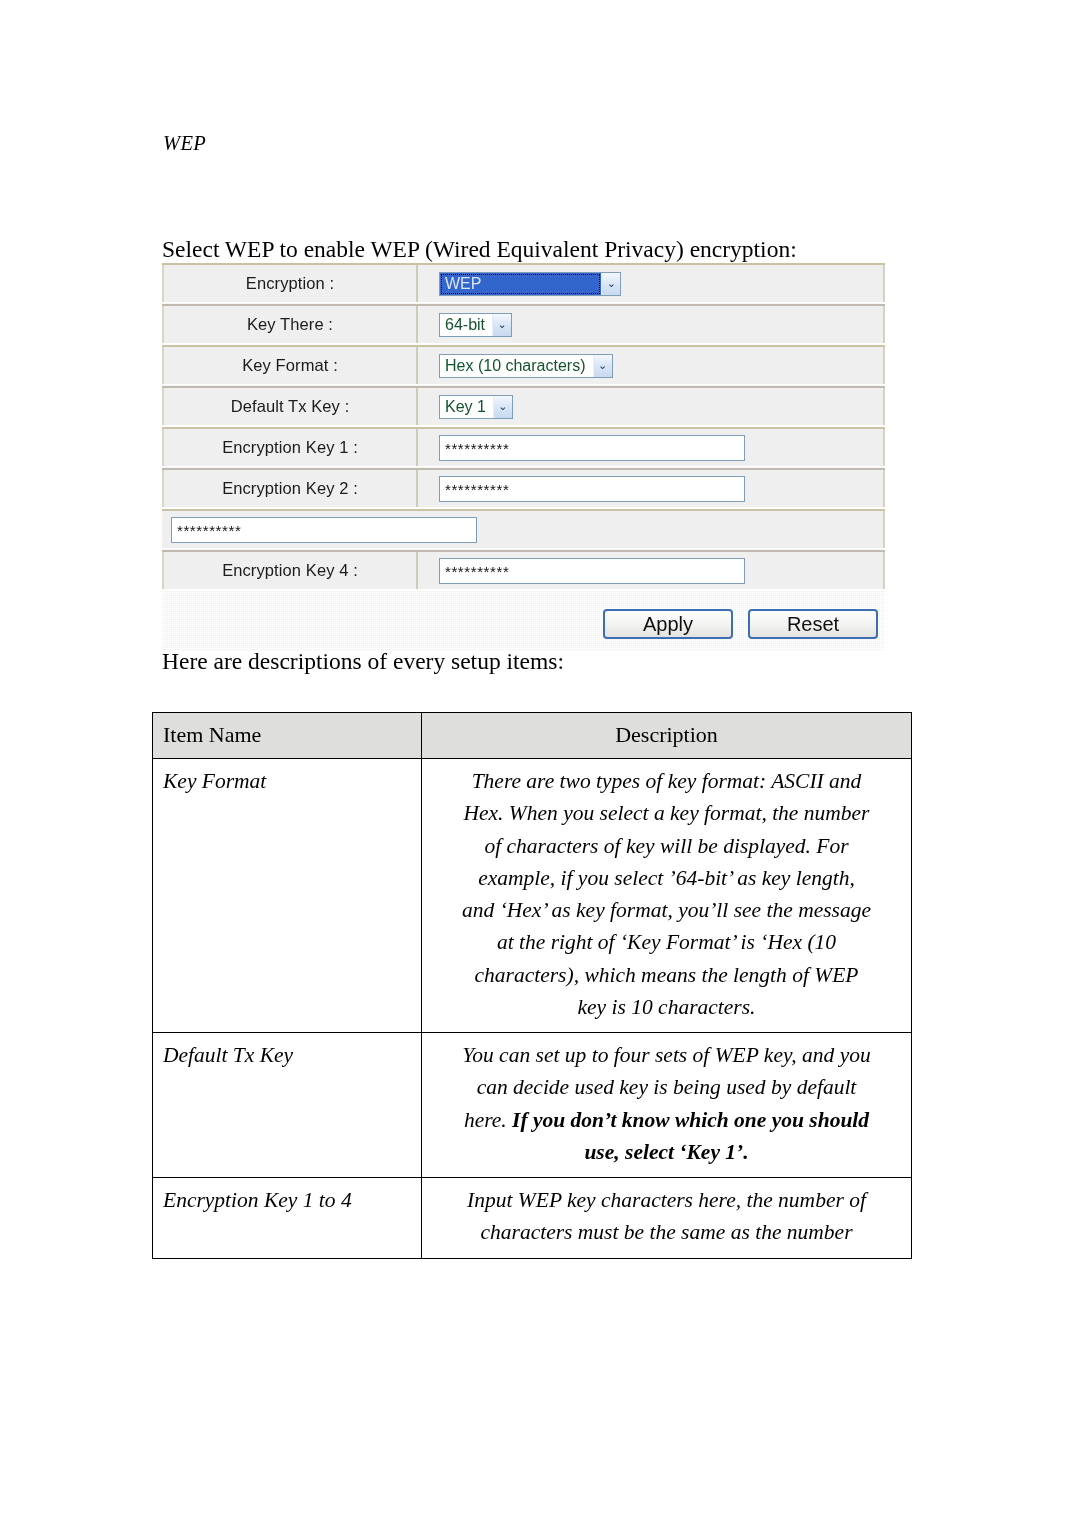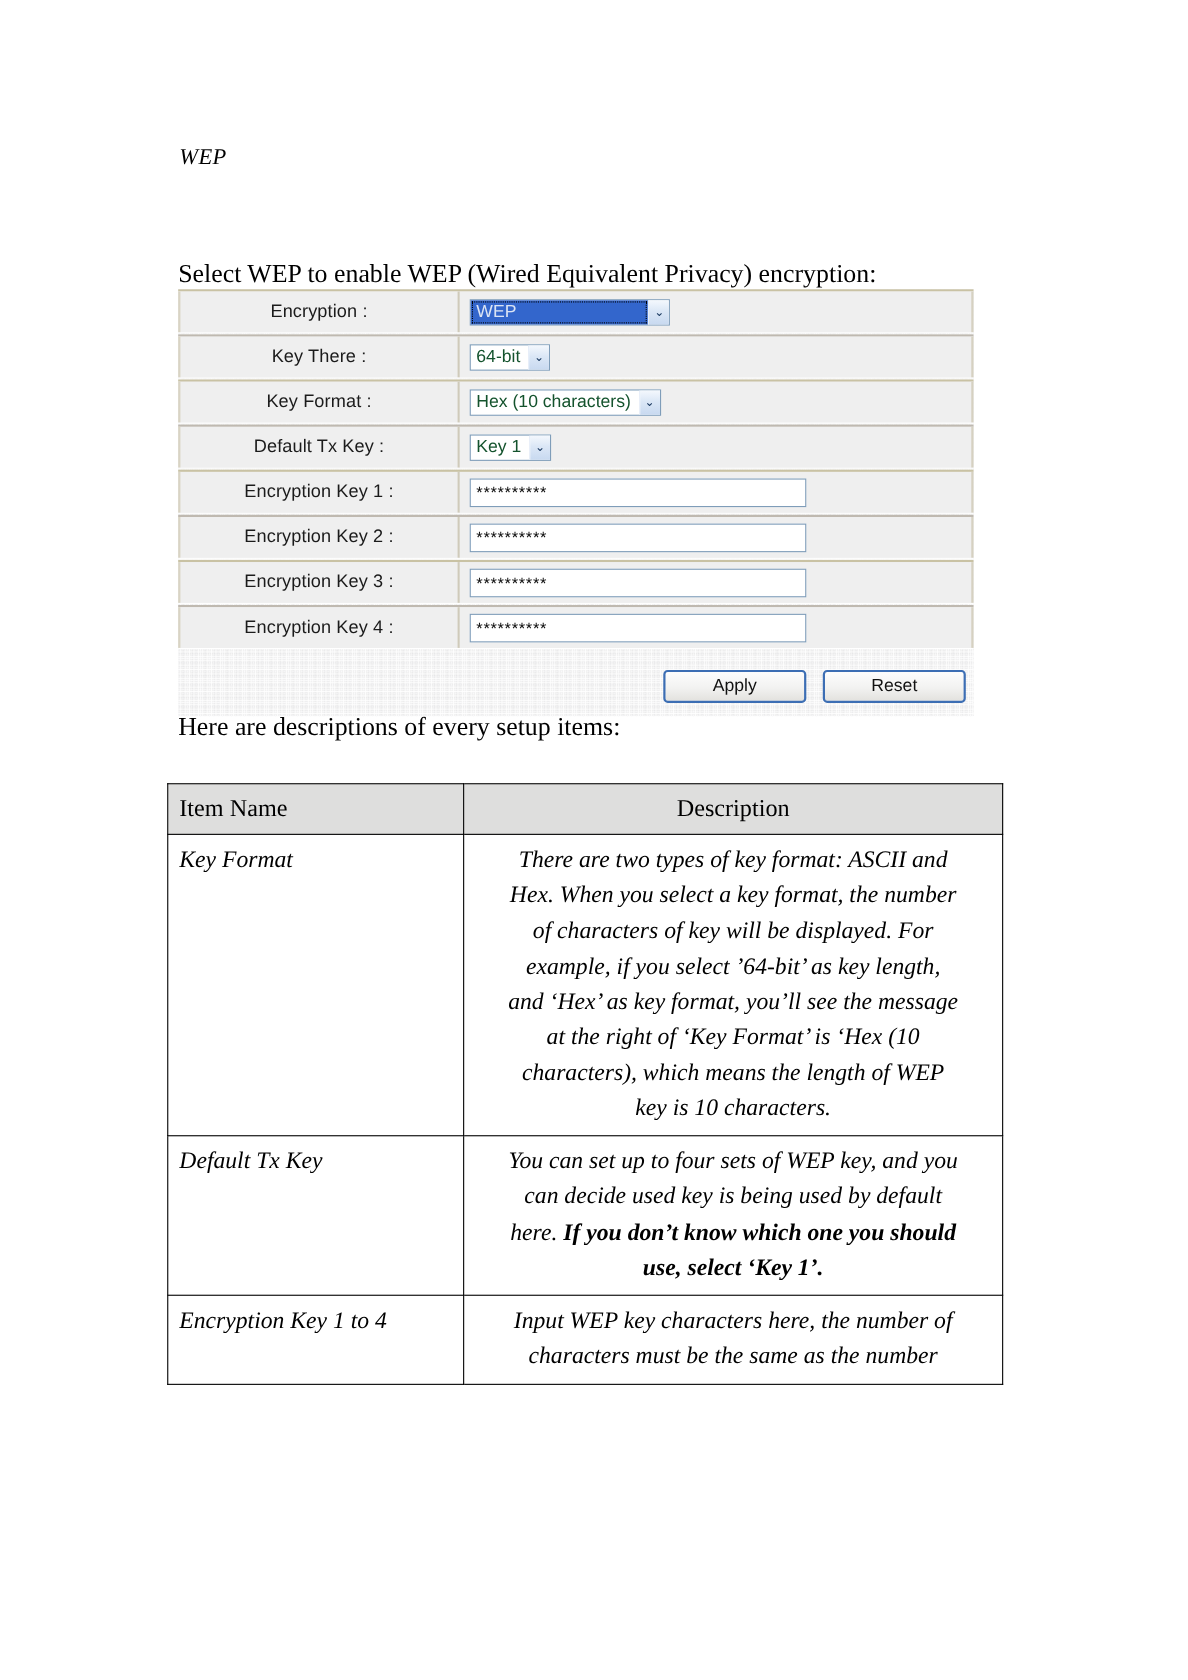--- a/index.html
+++ b/index.html
@@ -46,20 +46,21 @@
 
   .frm-row {
     position: relative;
     height: 37px;
     margin: 0 0 1px 0;
     display: flex;
     align-items: stretch;
     border-top: 2px solid #c9c2a4;
     border-bottom: 1px solid #ffffff;
     background: #efefef;
+    gap: 12px;
   }
   .frm-row.alt { border-top-color: #bfb9b0; }
   .frm-row .lbl {
     width: 252px;
     border-left: 2px solid #d9d4c4;
     border-right: 2px solid #cfcaba;
     display: flex; align-items: center; justify-content: center;
     font-size: 16.5px; color: #1b1b1b;
     background: #efefef;
     letter-spacing: .1px;
@@ -125,21 +126,21 @@
     position: absolute; right: 7px; bottom: 12px;
     display: flex; gap: 15px;
   }
   .btn {
     width: 130px; height: 30px;
     border: 2px solid #3c6eb4;
     border-radius: 4px;
     background: linear-gradient(180deg,#fdfdfd 0%, #f2f2f1 55%, #e3e2de 100%);
     display: flex; align-items: center; justify-content: center;
     font-family: "Liberation Sans", sans-serif;
-    font-size: 16px; color: #111;
+    font-size: 20px; color: #111;
     box-sizing: border-box;
   }
 
   
   .desc-table {
     position: absolute; left: 152px; top: 712px;
     width: 760px;
     border-collapse: collapse;
     font-size: 21.5px;
   }
@@ -222,21 +223,20 @@
     </div>
 
     <div class="frm-row alt">
       <div class="lbl">Encryption Key 2 :</div>
       <div class="val">
         <div class="tinput">**********</div>
       </div>
     </div>
 
     <div class="frm-row">
-      <div class="lbl">Encryption Key 3 :</div>
       <div class="val">
         <div class="tinput">**********</div>
       </div>
     </div>
 
     <div class="frm-row alt">
       <div class="lbl">Encryption Key 4 :</div>
       <div class="val">
         <div class="tinput">**********</div>
       </div>

